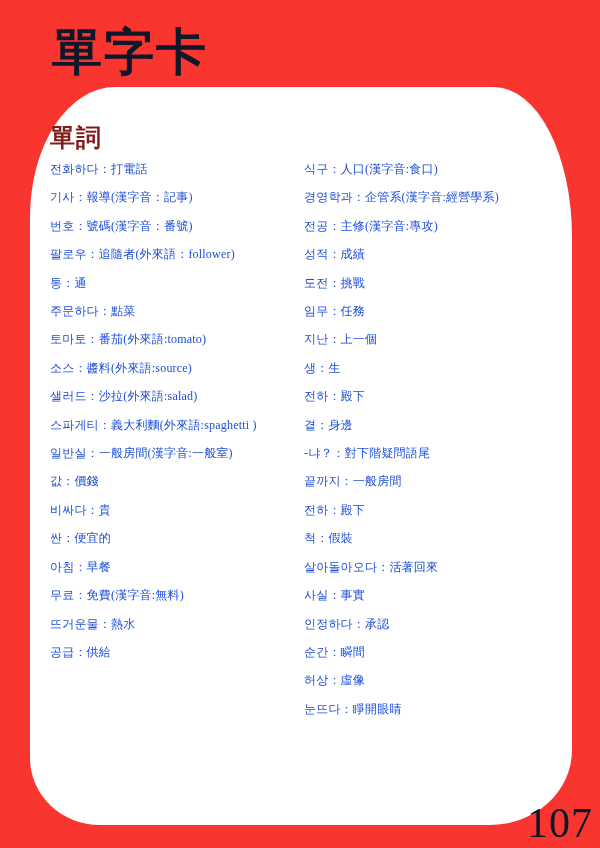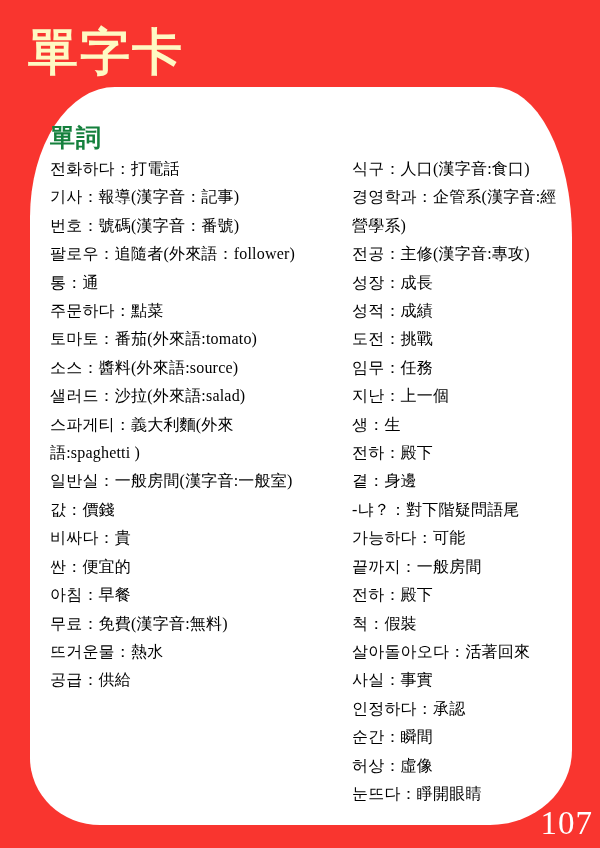--- a/index.html
+++ b/index.html
@@ -9,78 +9,77 @@
   body {
     width: 600px;
     height: 848px;
     position: relative;
     overflow: hidden;
     background: #F9352F;
     font-family: "Liberation Serif", "DejaVu Serif", serif;
   }
   .page-title {
     position: absolute;
-    left: 28px;
+    left: 52px;
     top: 24px;
     margin: 0;
     font-size: 50px;
     line-height: 56px;
     font-weight: 800;
-    color: #fef9c3;
+    color: #0f172a;
     letter-spacing: 2px;
   }
   .card {
     position: absolute;
     left: 30px;
     top: 87px;
     width: 542px;
     height: 738px;
     background: #FFFFFF;
     border-radius: 85px 78px 82px 70px / 130px 150px 75px 67px;
     box-sizing: border-box;
     padding: 38px 6px 0 20px;
   }
   .card-heading {
     margin: 0 0 4px 0;
     font-size: 25px;
     line-height: 26px;
     font-weight: bold;
-    color: #15803d;
+    color: #7f1d1d;
     letter-spacing: 1px;
   }
   .columns {
     display: flex;
     align-items: flex-start;
   }
   .col {
-    color: #000000;
-    font-size: 16px;
+    color: #1d4ed8;
+    font-size: 12px;
   }
   .col-left {
     width: 254px;
     flex: 0 0 254px;
   }
   .col-right {
     flex: 1 1 auto;
     min-width: 0;
-    margin-left: 48px;
   }
   .vocab-line {
     line-height: 28.4px;
     letter-spacing: 0.2px;
     white-space: normal;
     word-break: normal;
   }
   .page-number {
     position: absolute;
     right: 7px;
     bottom: 0px;
-    font-size: 33px;
+    font-size: 42px;
     line-height: 50px;
-    color: #ffffff;
+    color: #0f172a;
     letter-spacing: 1px;
   }
 </style>
 </head>
 <body>
 
 <h1 class="page-title">單字卡</h1>
 
 <div class="card">
   <h2 class="card-heading">單詞</h2>
@@ -102,30 +101,28 @@
         <div class="vocab-line">싼：便宜的</div>
         <div class="vocab-line">아침：早餐</div>
         <div class="vocab-line">무료：免費(漢字音:無料)</div>
         <div class="vocab-line">뜨거운물：熱水</div>
         <div class="vocab-line">공급：供給</div>
       </div>
     <div class="col col-right">
         <div class="vocab-line">식구：人口(漢字音:食口)</div>
         <div class="vocab-line">경영학과：企管系(漢字音:經營學系)</div>
         <div class="vocab-line">전공：主修(漢字音:專攻)</div>
-        <div class="vocab-line">성장：成長</div>
         <div class="vocab-line">성적：成績</div>
         <div class="vocab-line">도전：挑戰</div>
         <div class="vocab-line">임무：任務</div>
         <div class="vocab-line">지난：上一個</div>
         <div class="vocab-line">생：生</div>
         <div class="vocab-line">전하：殿下</div>
         <div class="vocab-line">곁：身邊</div>
         <div class="vocab-line">-냐？：對下階疑問語尾</div>
-        <div class="vocab-line">가능하다：可能</div>
         <div class="vocab-line">끝까지：一般房間</div>
         <div class="vocab-line">전하：殿下</div>
         <div class="vocab-line">척：假裝</div>
         <div class="vocab-line">살아돌아오다：活著回來</div>
         <div class="vocab-line">사실：事實</div>
         <div class="vocab-line">인정하다：承認</div>
         <div class="vocab-line">순간：瞬間</div>
         <div class="vocab-line">허상：虛像</div>
         <div class="vocab-line">눈뜨다：睜開眼睛</div>
       </div>

